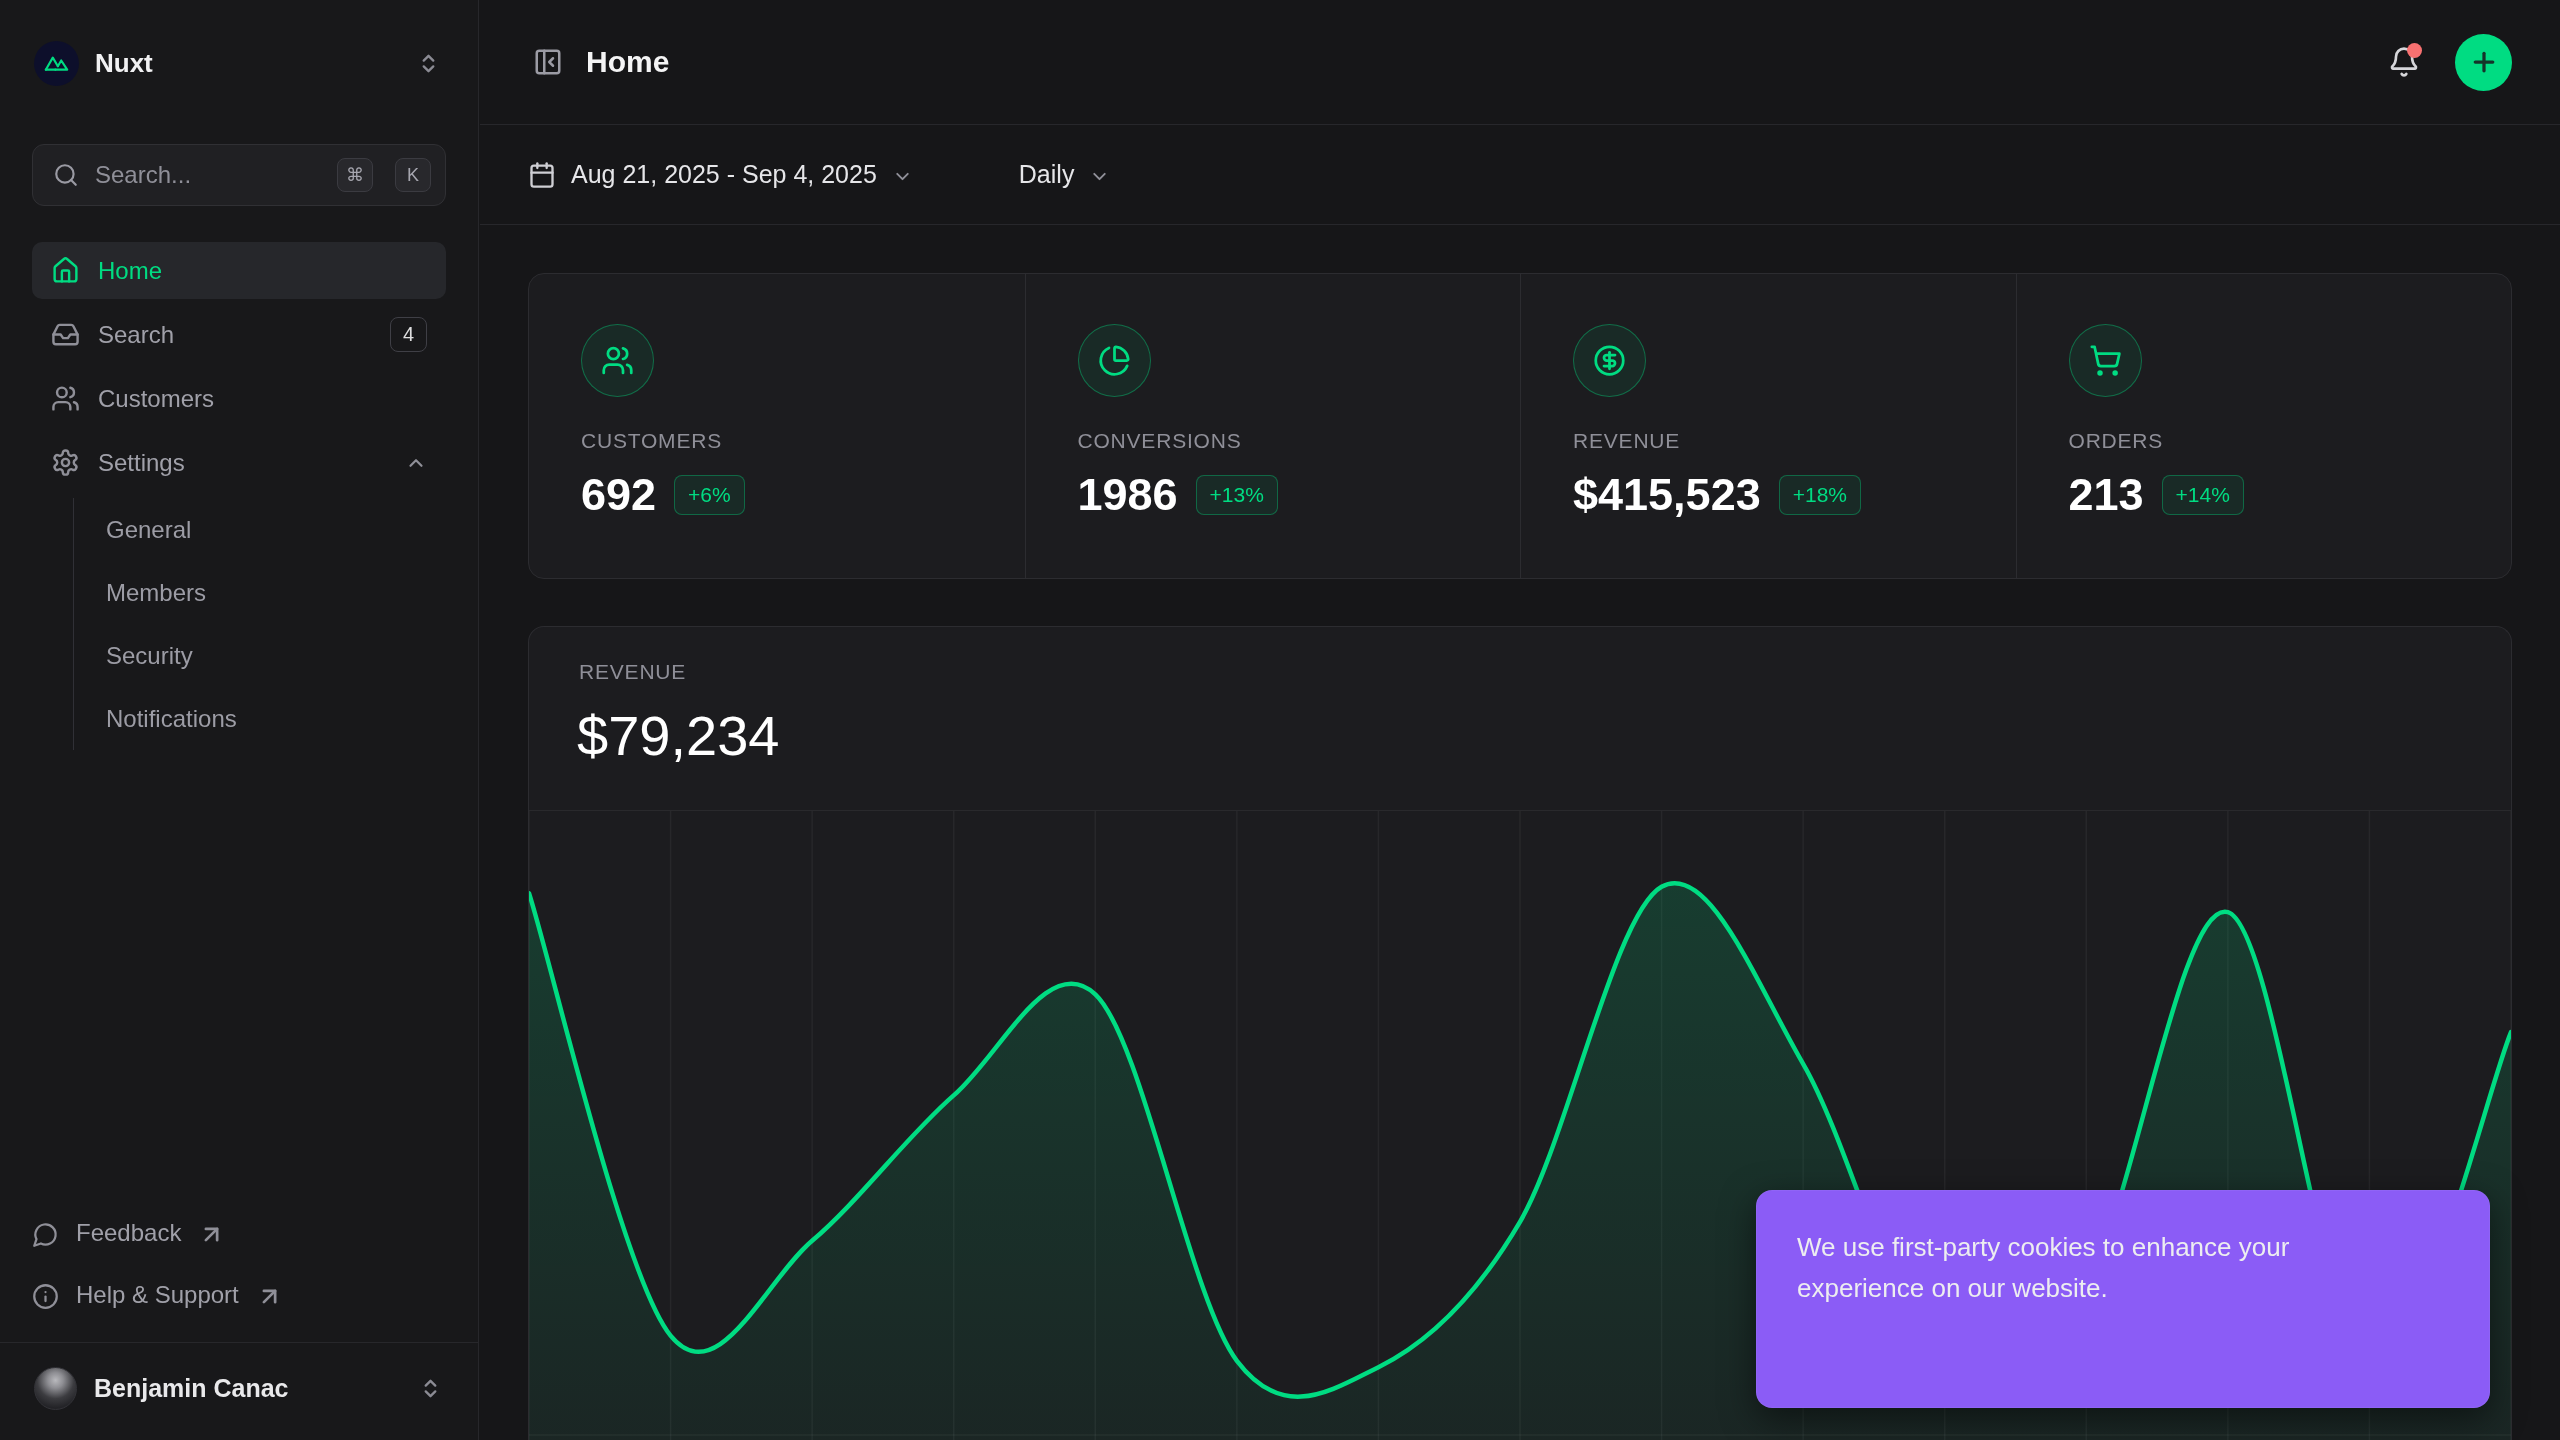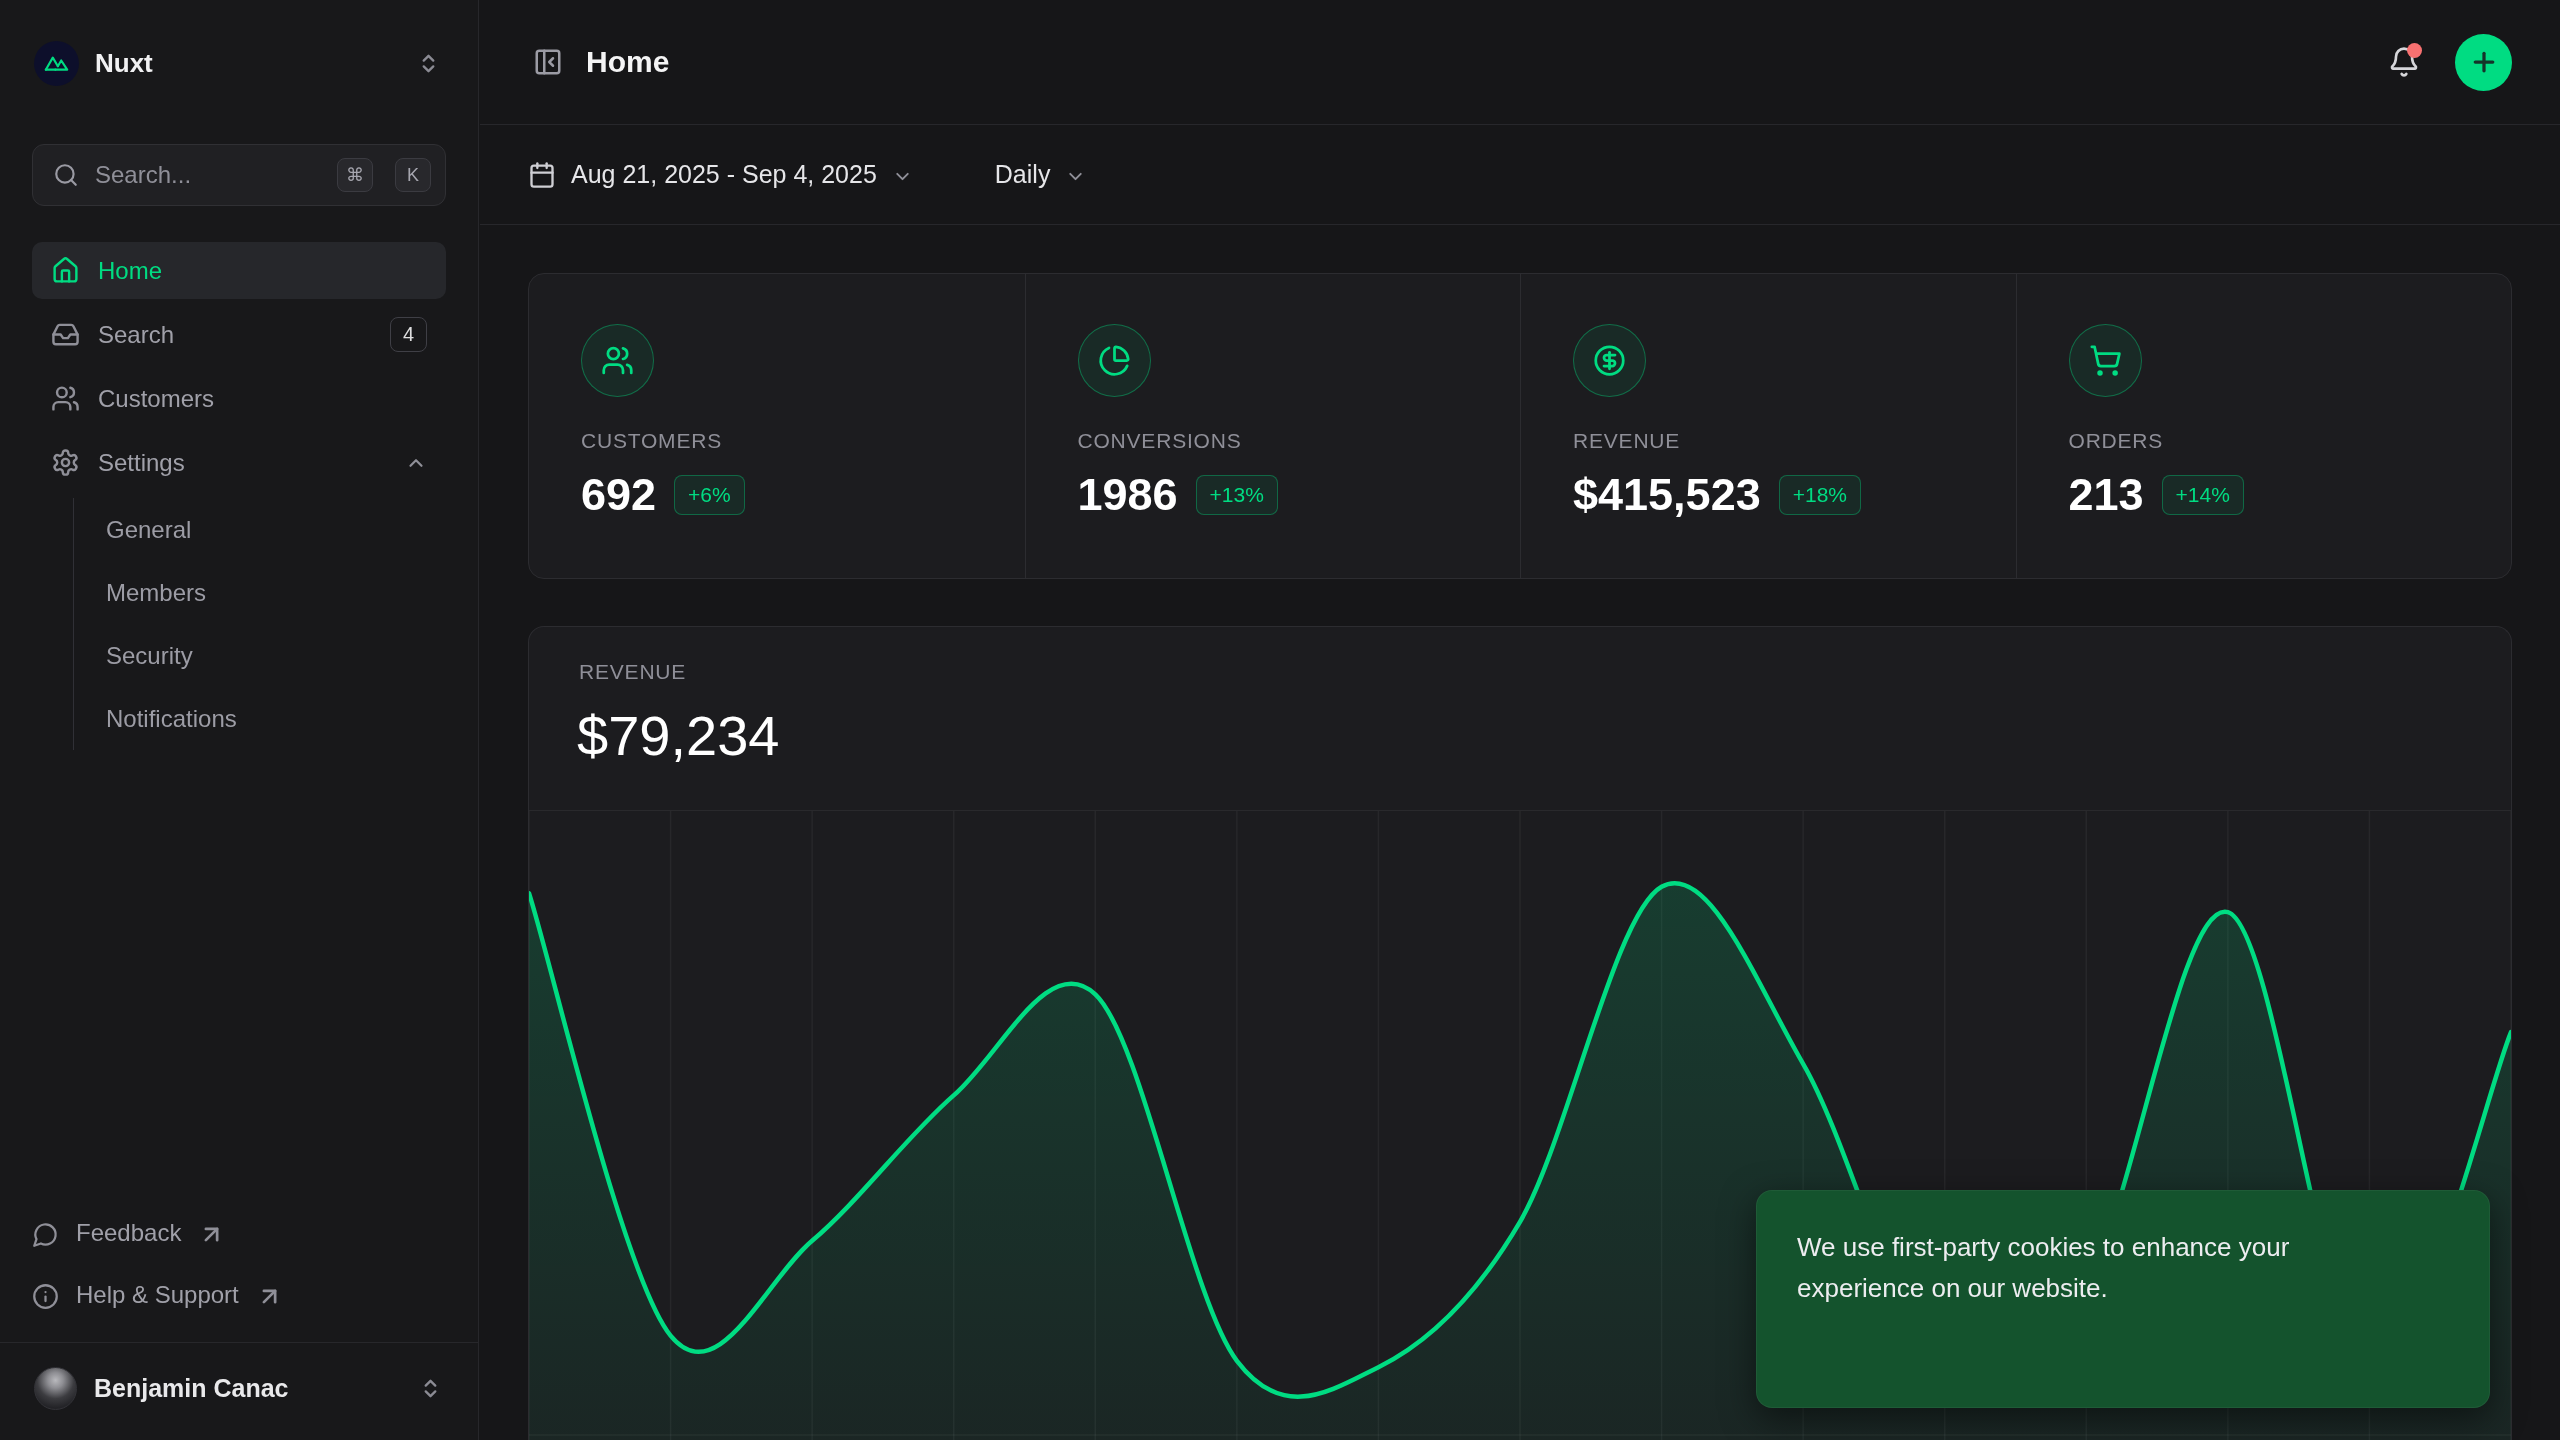--- a/index.html
+++ b/index.html
@@ -51,21 +51,21 @@
   .hdr .panel-btn { width:40px; height:40px; display:flex; align-items:center; justify-content:center; color:#9b9ba4; cursor:pointer; border-radius:8px; }
   .hdr .panel-btn .ico { width:30px; height:30px; }
   .hdr-title { font-size:30px; font-weight:700; color:#f4f4f5; margin-left:18px; }
   .hdr-right { margin-left:auto; display:flex; align-items:center; gap:30px; }
   .bell-btn { position:relative; width:42px; height:42px; display:flex; align-items:center; justify-content:center; color:#d6d6da; cursor:pointer; }
   .bell-btn .ico { width:32px; height:32px; }
   .bell-dot { position:absolute; top:2px; right:3px; width:15px; height:15px; border-radius:50%; background:#f87171; }
   .add-btn { width:57px; height:57px; border-radius:50%; background:#00dc82; display:flex; align-items:center; justify-content:center; color:#15342a; cursor:pointer; }
   .add-btn .ico { width:30px; height:30px; }
 
-  .toolbar { height:100px; border-bottom:1px solid #27272b; display:flex; align-items:center; padding:0 48px; }
+  .toolbar { height:100px; border-bottom:1px solid #27272b; display:flex; align-items:center; padding:0 48px;gap:24px; }
   .tb-btn { display:flex; align-items:center; gap:15px; height:64px; padding:0 18px 0 0; border-radius:10px; cursor:pointer; }
   .tb-btn .cal { width:28px; height:28px; color:#cfcfd4; }
   .tb-text { font-size:25px; color:#e6e6e9; }
   .tb-chev { width:21px; height:21px; color:#8f8f98; margin-top:3px; }
   .tb-daily { margin-left:64px; }
 
   .content { position:relative; padding:48px; }
 
   .stats-card { display:grid; grid-template-columns:repeat(4,1fr); width:1984px; height:306px; background:#1c1c1f; border:1px solid #2c2c30; border-radius:16px; overflow:hidden; }
   .stat { padding:50px 0 0 52px; position:relative; cursor:pointer; }
@@ -77,21 +77,21 @@
   .stat-value { font-size:45px; font-weight:700; color:#ffffff; }
   .delta-badge { padding:7px 13px; border-radius:8px; background:rgba(0,220,130,0.08); border:1px solid rgba(0,220,130,0.35); color:#00dc82; font-size:21px; }
 
   .rev-card { position:relative; margin-top:47px; width:1984px; height:900px; background:#1c1c1f; border:1px solid #2c2c30; border-radius:16px 16px 0 0; border-bottom:none; overflow:hidden; }
   .rev-label { position:absolute; left:50px; top:33px; font-size:21px; letter-spacing:0.8px; color:#8f8f98; text-transform:uppercase; }
   .rev-value { position:absolute; left:48px; top:76px; font-size:56px; font-weight:400; color:#ffffff; }
   .chart-region { position:absolute; left:0; right:0; top:183px; height:640px; border-top:1px solid rgba(255,255,255,0.06); }
   .chart-region svg { display:block; }
 
   
-  .cookie { position:absolute; left:1756px; top:1190px; width:734px; height:218px; background:#14532d; border:1px solid rgba(255,255,255,0.05); border-radius:16px; box-shadow:0 10px 34px rgba(0,0,0,0.5); padding:36px 40px; z-index:5; }
+  .cookie { position:absolute; left:1756px; top:1190px; width:734px; height:218px; background:#8b5cf6; border:1px solid rgba(255,255,255,0.05); border-radius:16px; box-shadow:0 10px 34px rgba(0,0,0,0.5); padding:36px 40px; z-index:5; }
   .cookie-msg { font-size:26px; line-height:41px; color:#ededf0; max-width:620px; }
   .cookie-actions { margin-top:24px; display:flex; align-items:center; gap:36px; }
   .btn-accept { padding:11px 23px; border-radius:10px; border:1px solid #46474d; background:transparent; color:#ededf0; font-size:24px; font-family:inherit; cursor:pointer; }
   .btn-optout { background:none; border:none; color:#ededf0; font-size:24px; font-family:inherit; cursor:pointer; padding:0; }
 </style>
 </head>
 <body>
 
 <div class="page">
 

